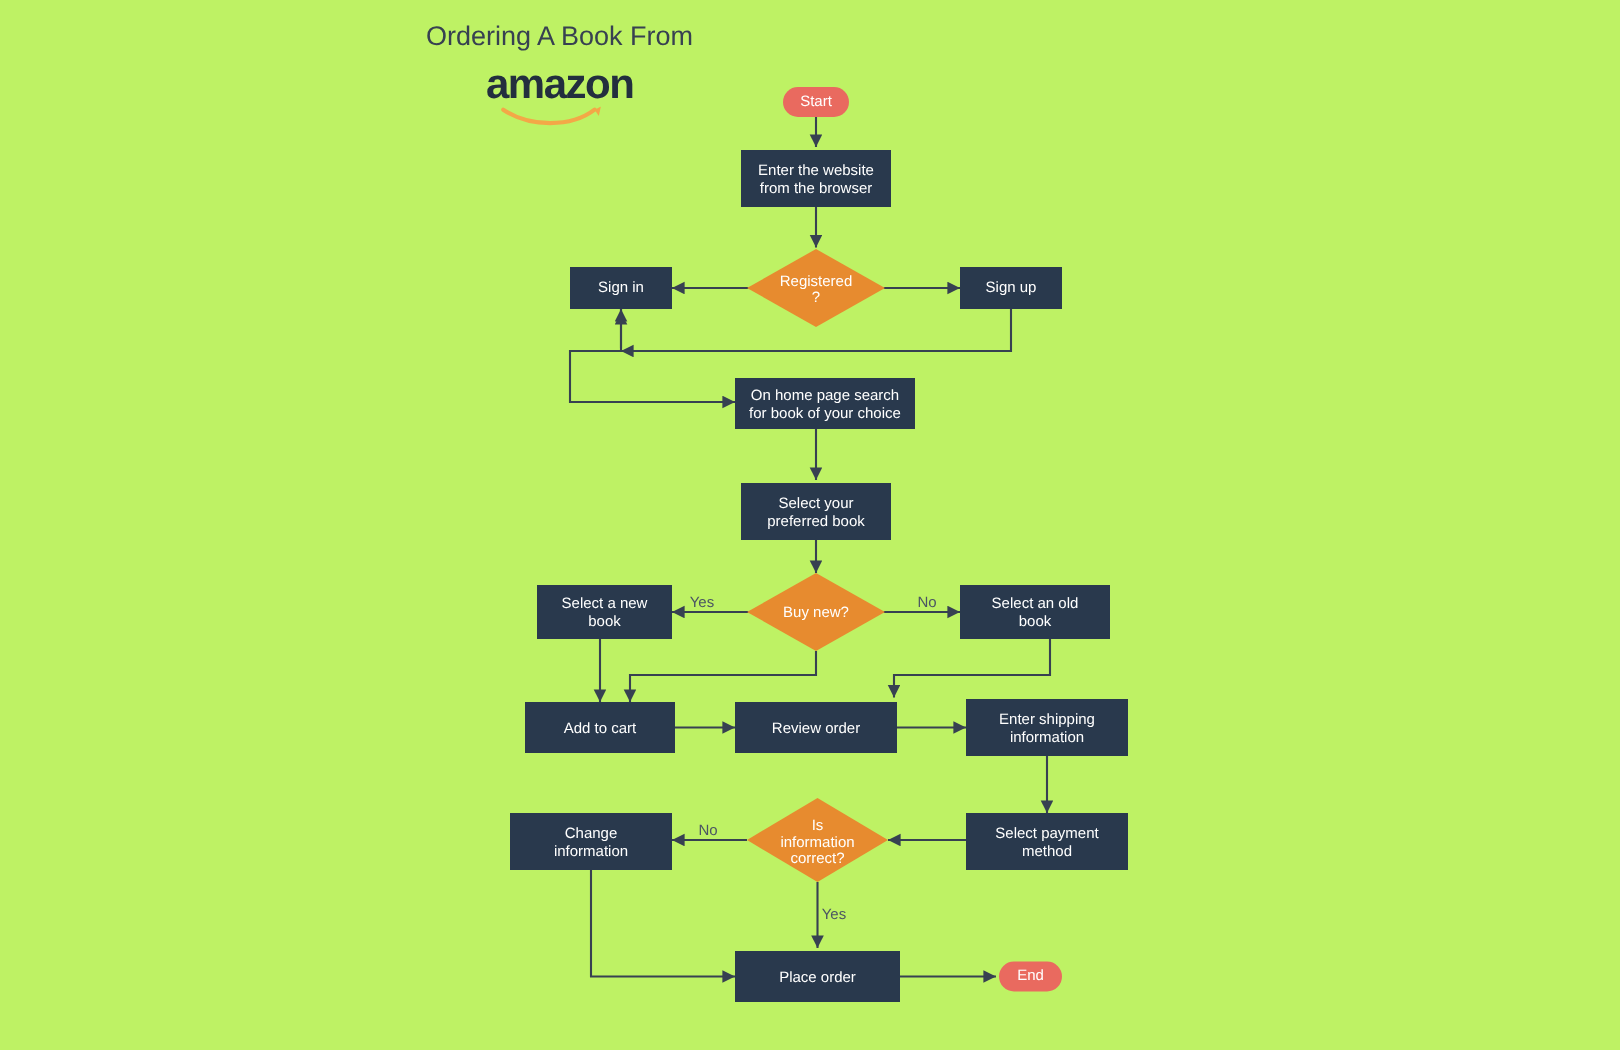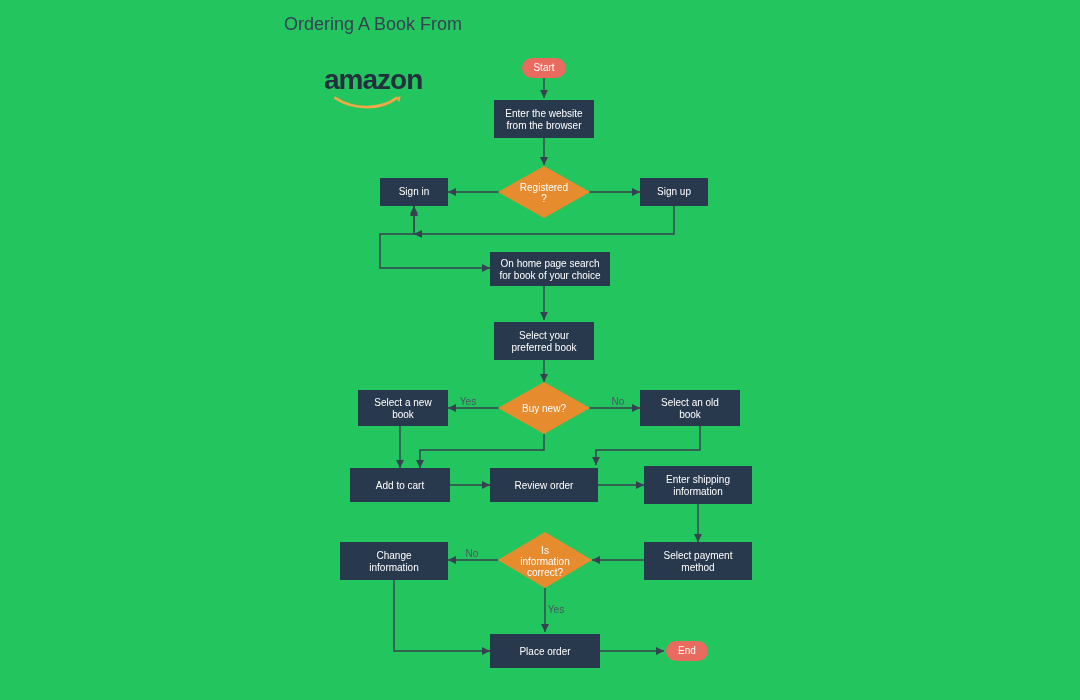--- a/index.html
+++ b/index.html
@@ -1,18 +1,18 @@
 <!DOCTYPE html>
 <html><head>
 <meta charset="utf-8">
 <style>
   html,body{margin:0;padding:0;background:#fff;font-family:Arial,Helvetica,sans-serif;}
-  #canvas{position:relative;width:1080px;height:700px;background:#22c55e;}
+  #canvas{position:relative;width:1080px;height:700px;background:#bef264;}
   .title{position:absolute;color:#374151;font-size:18px;}
-  .amazon{position:absolute;transform-origin:top left;margin-top:24px;}
+  .amazon{position:absolute;transform-origin:top left;}
   .amazon-word{font-family:Arial,Helvetica,sans-serif;font-weight:900;font-size:28px;letter-spacing:-1px;color:#232f3e;}
   .amazon-smile{width:78px;height:14px;margin-top:-4px;margin-left:4px;}
   svg.flow{position:absolute;left:0;top:0;}
   .node-label{fill:#fff;font-size:10px;text-anchor:middle;dominant-baseline:middle;}
   .edge-label{fill:#4b5563;font-size:10px;text-anchor:middle;dominant-baseline:middle;}
 </style>
 </head>
 <body>
 
 <div id="canvas">

